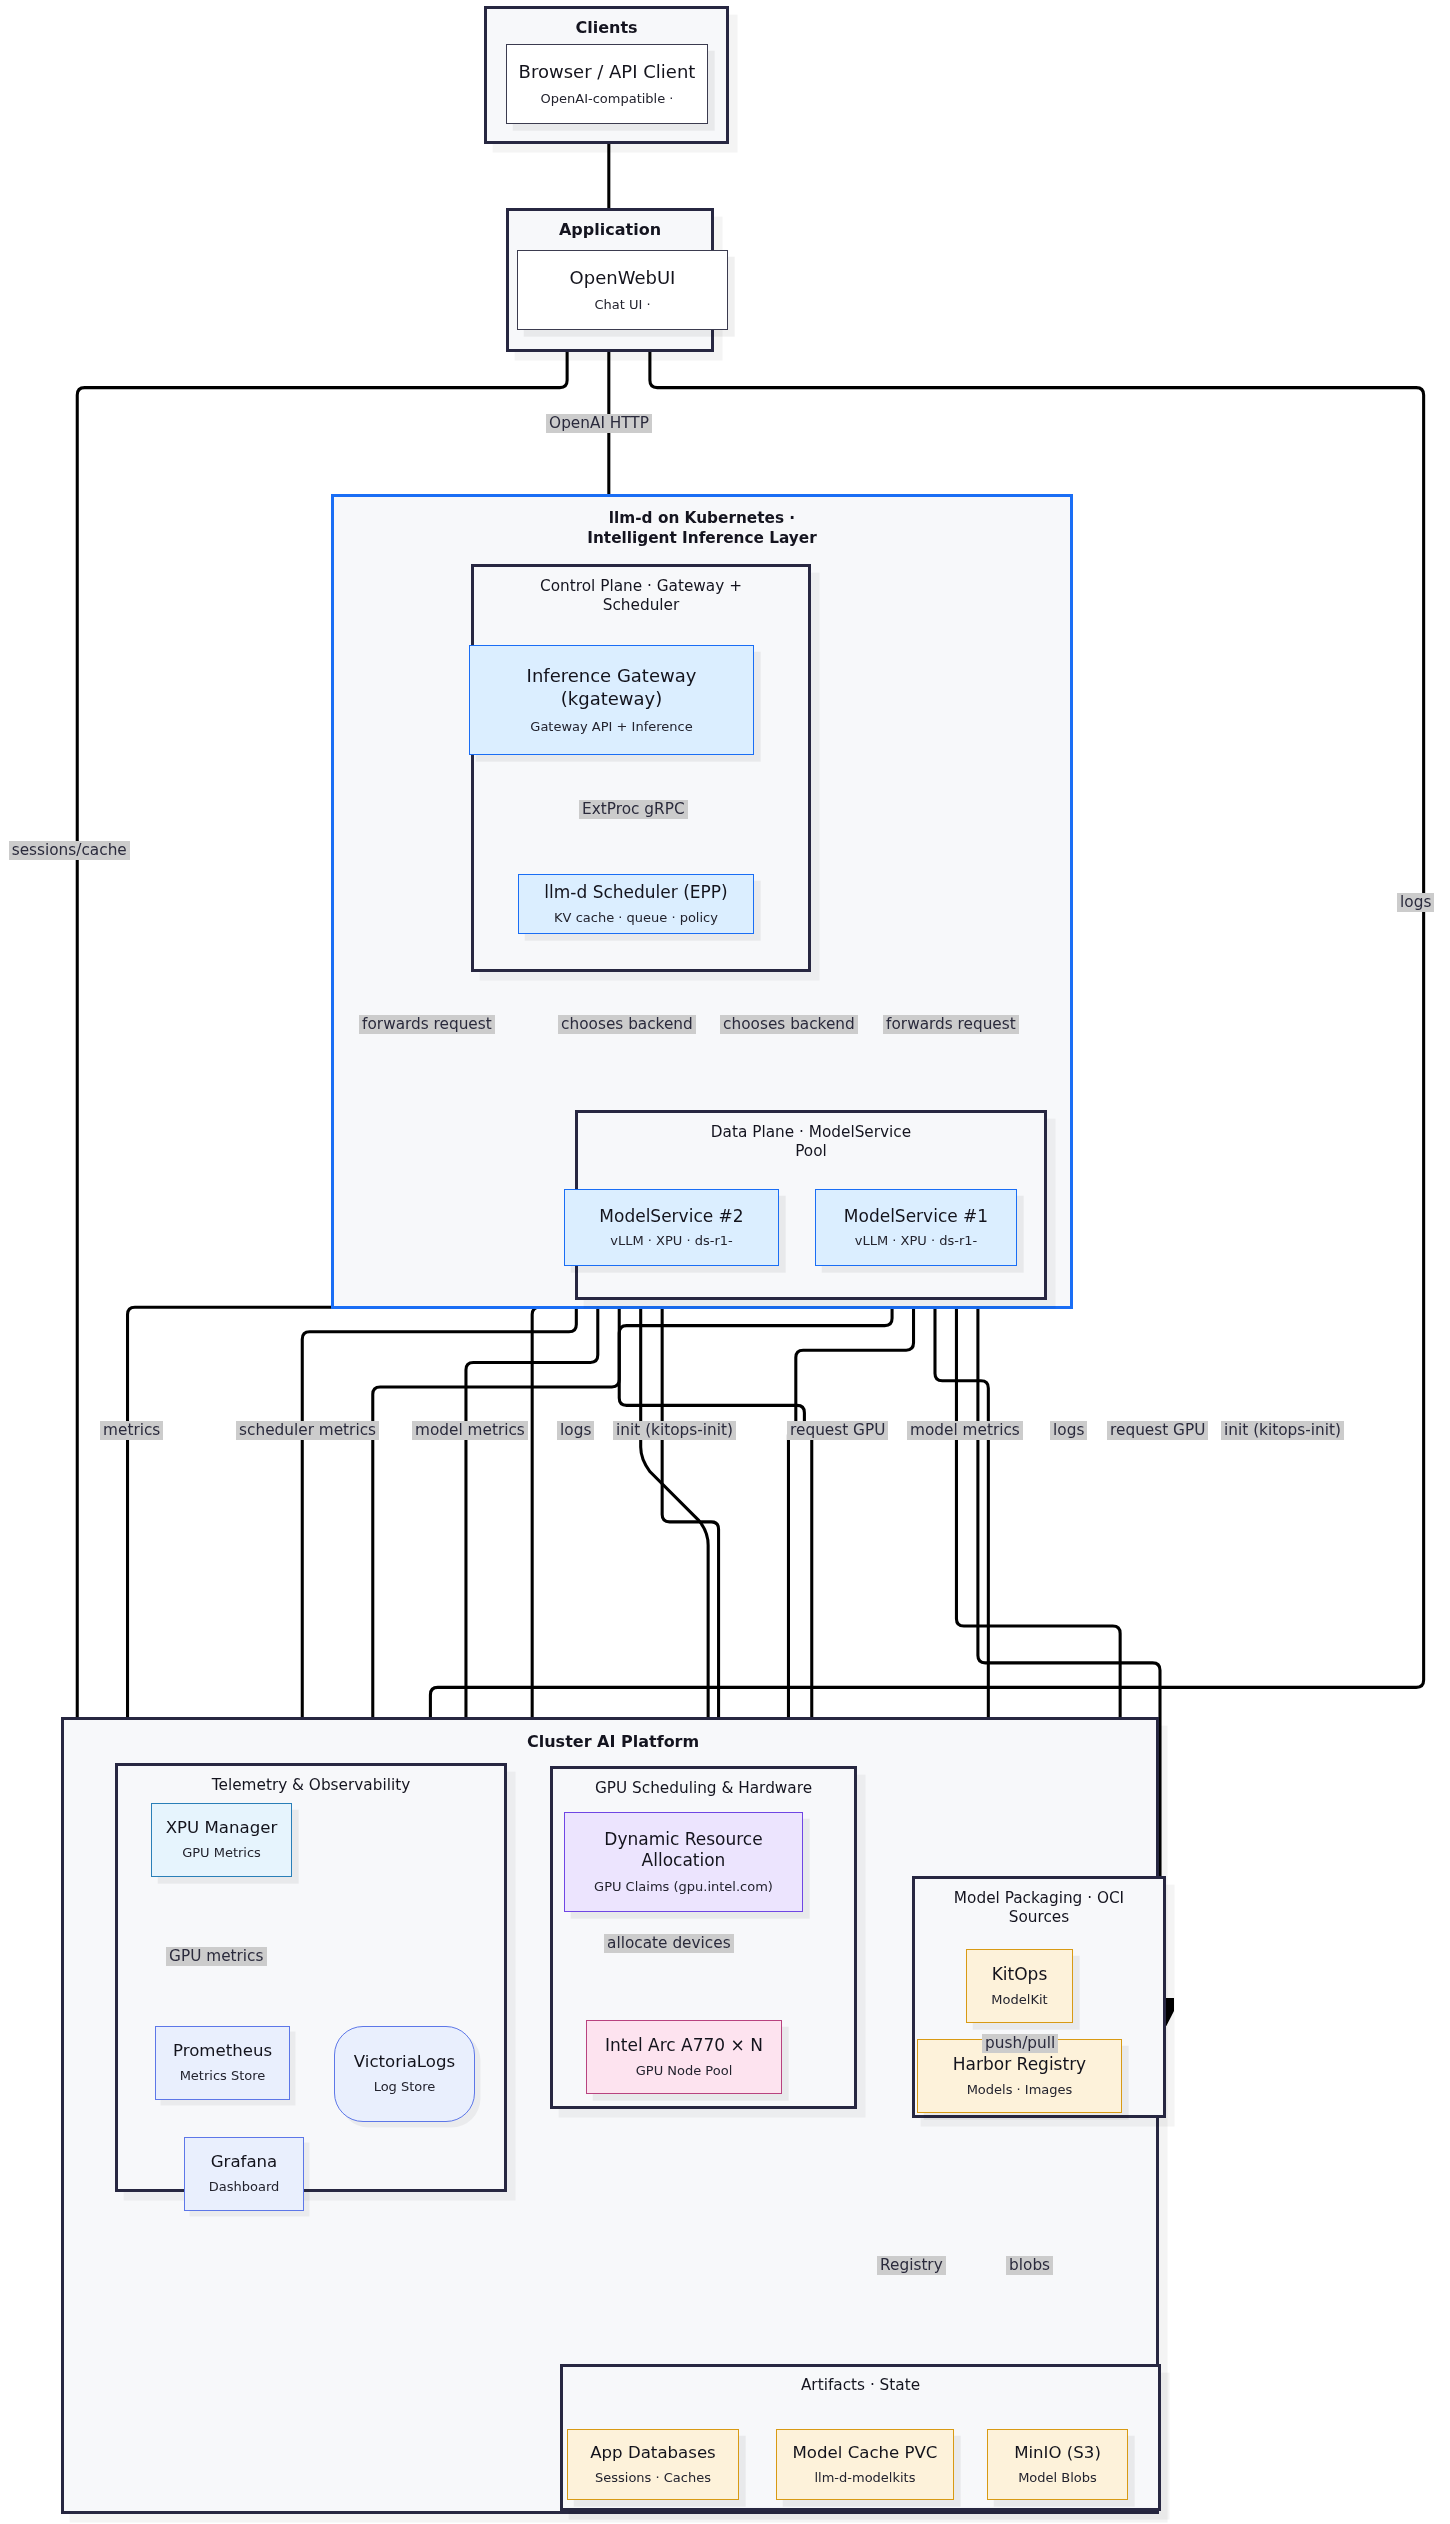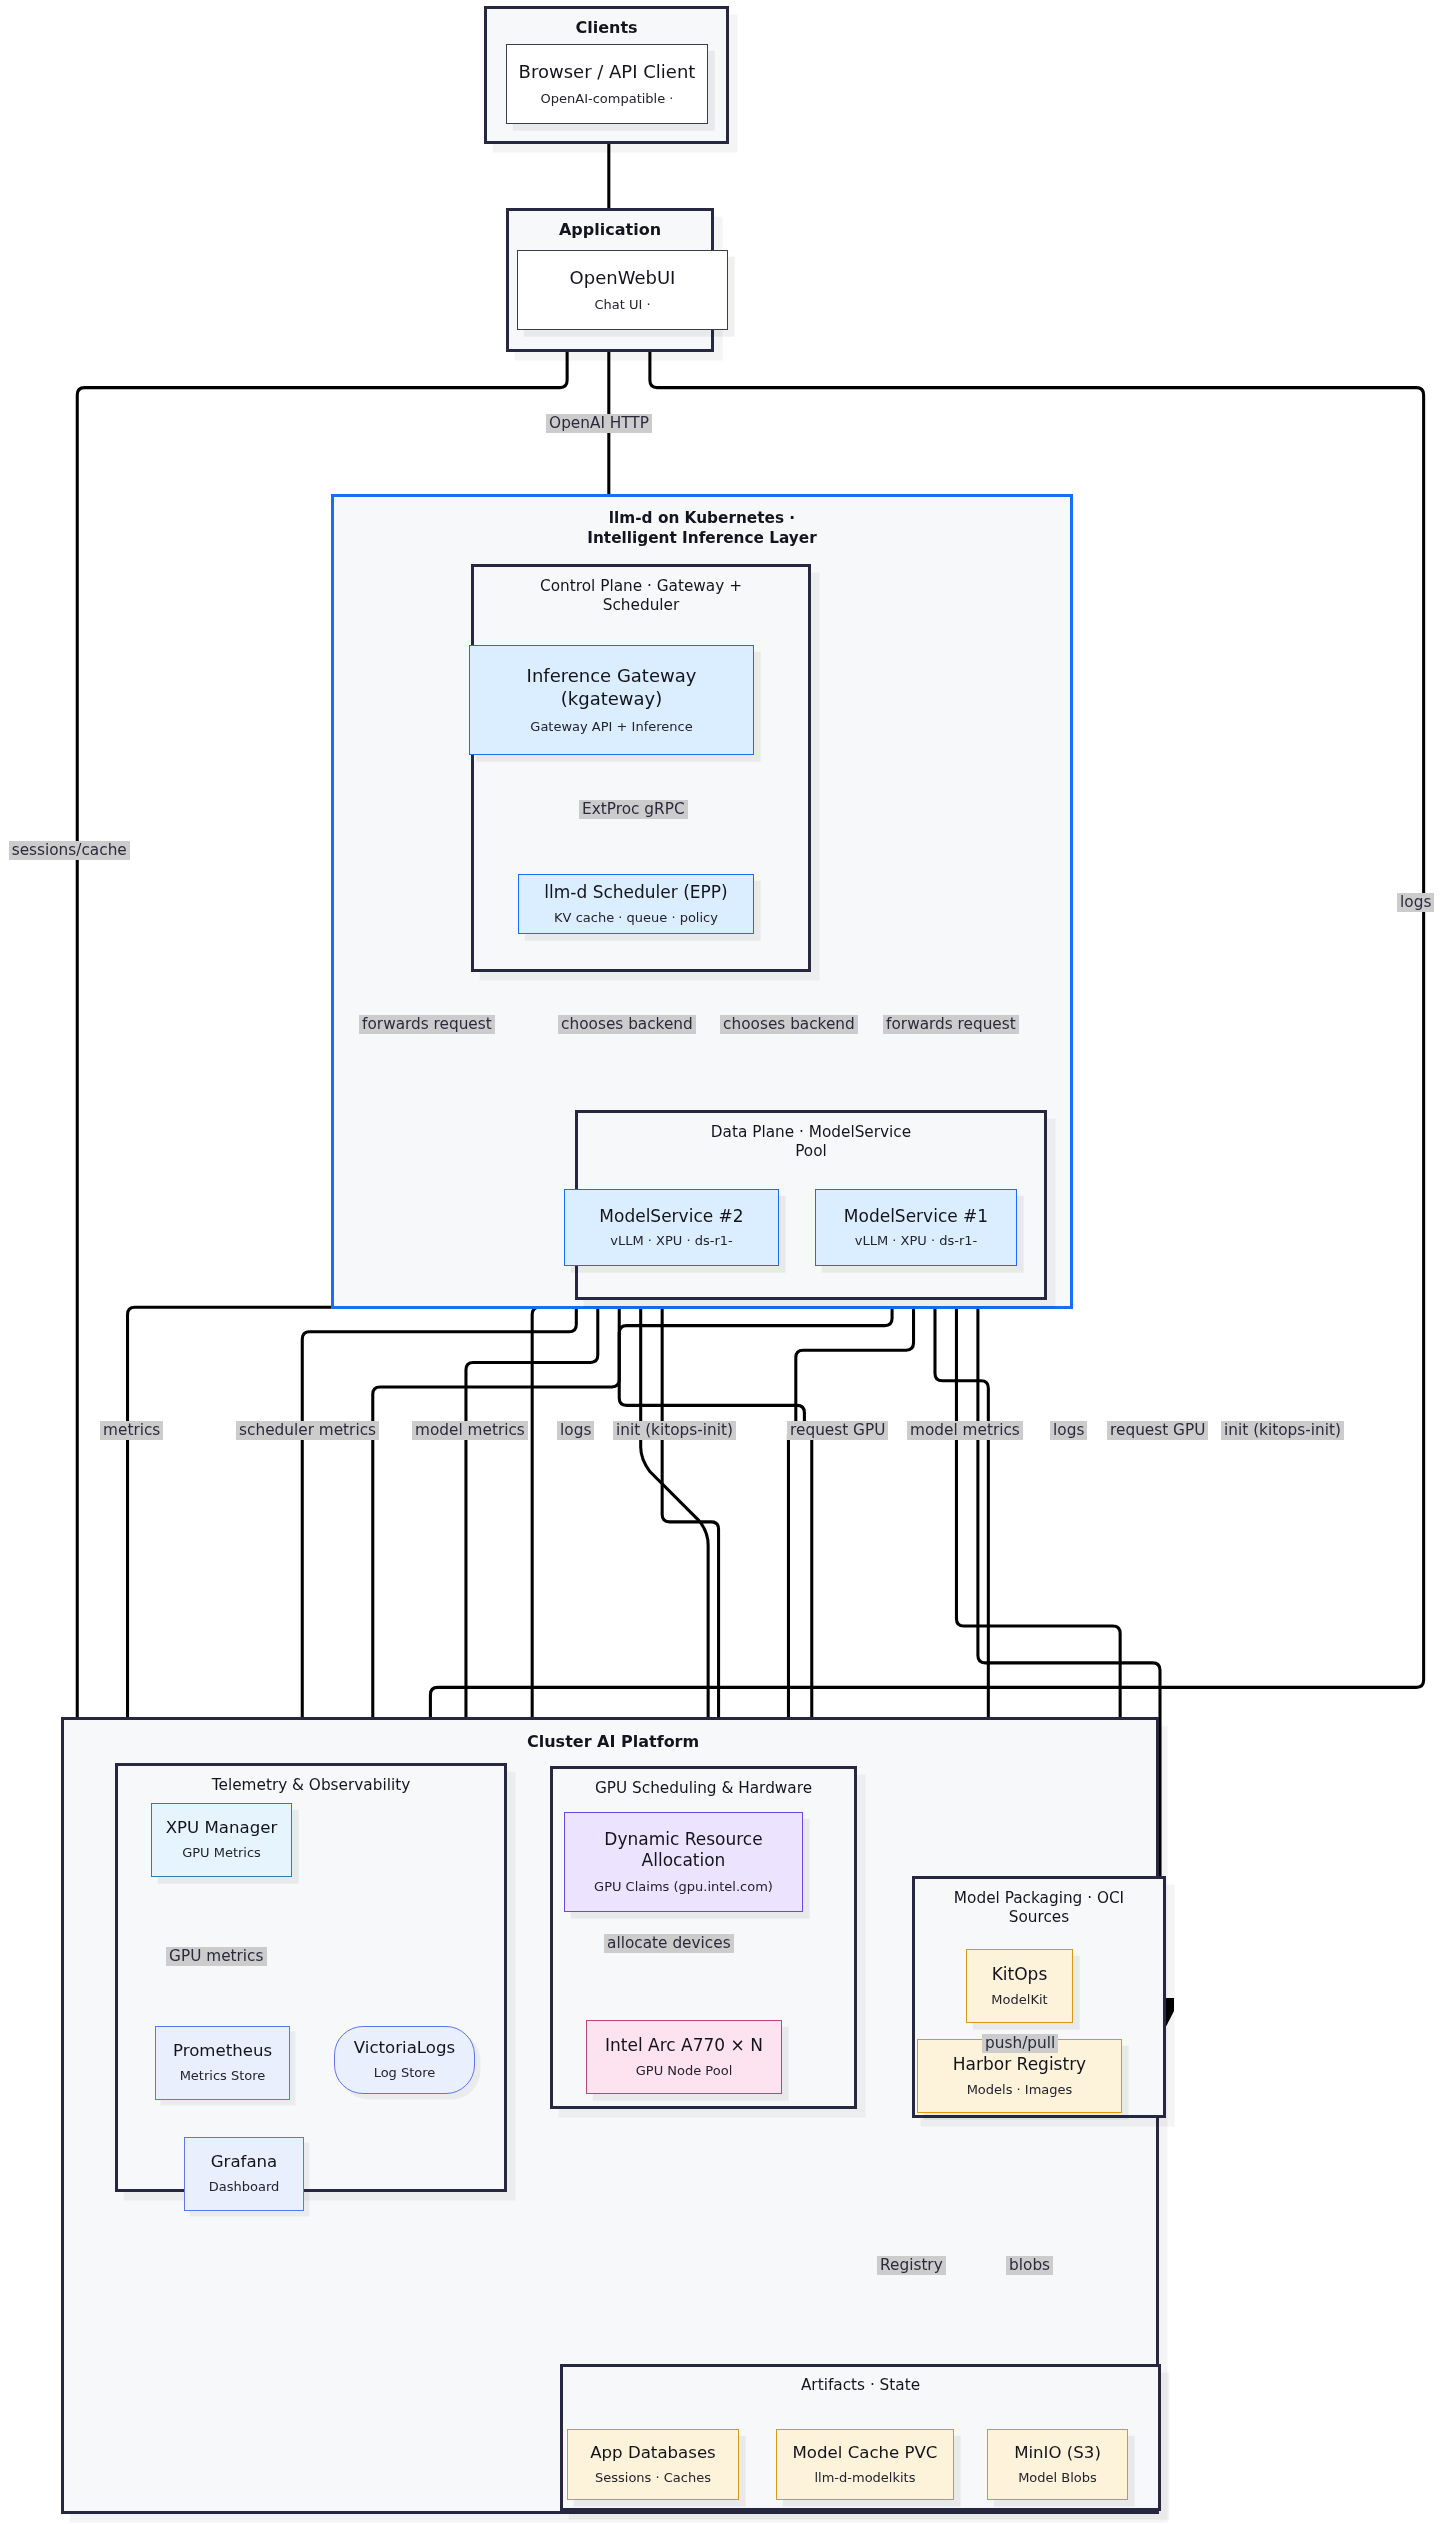--- a/index.html
+++ b/index.html
@@ -177,21 +177,21 @@
     <div class="cluster-title" style="font-size:15.3px;top:9.8px;">Telemetry &amp; Observability</div>
   </div>
   <div class="abs node cyan" style="left:151px;top:1803px;width:141px;height:74px;">
     <div class="t1" style="font-size:16.6px;">XPU Manager</div>
     <div class="t2" style="font-size:13px;margin-top:6.1px;">GPU Metrics</div>
   </div>
   <div class="abs node bluesoft" style="left:155px;top:2026px;width:135px;height:74px;">
     <div class="t1" style="font-size:16.6px;">Prometheus</div>
     <div class="t2" style="font-size:13px;margin-top:6.1px;">Metrics Store</div>
   </div>
-  <div class="abs node bluesoft" style="left:334px;top:2026px;width:141px;height:68px;border-radius:29px;">
+  <div class="abs node bluesoft" style="left:334px;top:2026px;width:141px;height:96px;border-radius:29px;">
     <div class="t1" style="font-size:16.6px;">VictoriaLogs</div>
     <div class="t2" style="font-size:13px;margin-top:6.1px;">Log Store</div>
   </div>
   <div class="abs node bluesoft" style="left:184px;top:2137px;width:120px;height:74px;">
     <div class="t1" style="font-size:16.6px;">Grafana</div>
     <div class="t2" style="font-size:13px;margin-top:6.1px;">Dashboard</div>
   </div>
 
   <div class="abs cluster thin" style="left:530px;top:1766px;width:307px;height:343px;">
     <div class="cluster-title" style="font-size:15.3px;top:9.8px;">GPU Scheduling &amp; Hardware</div>

